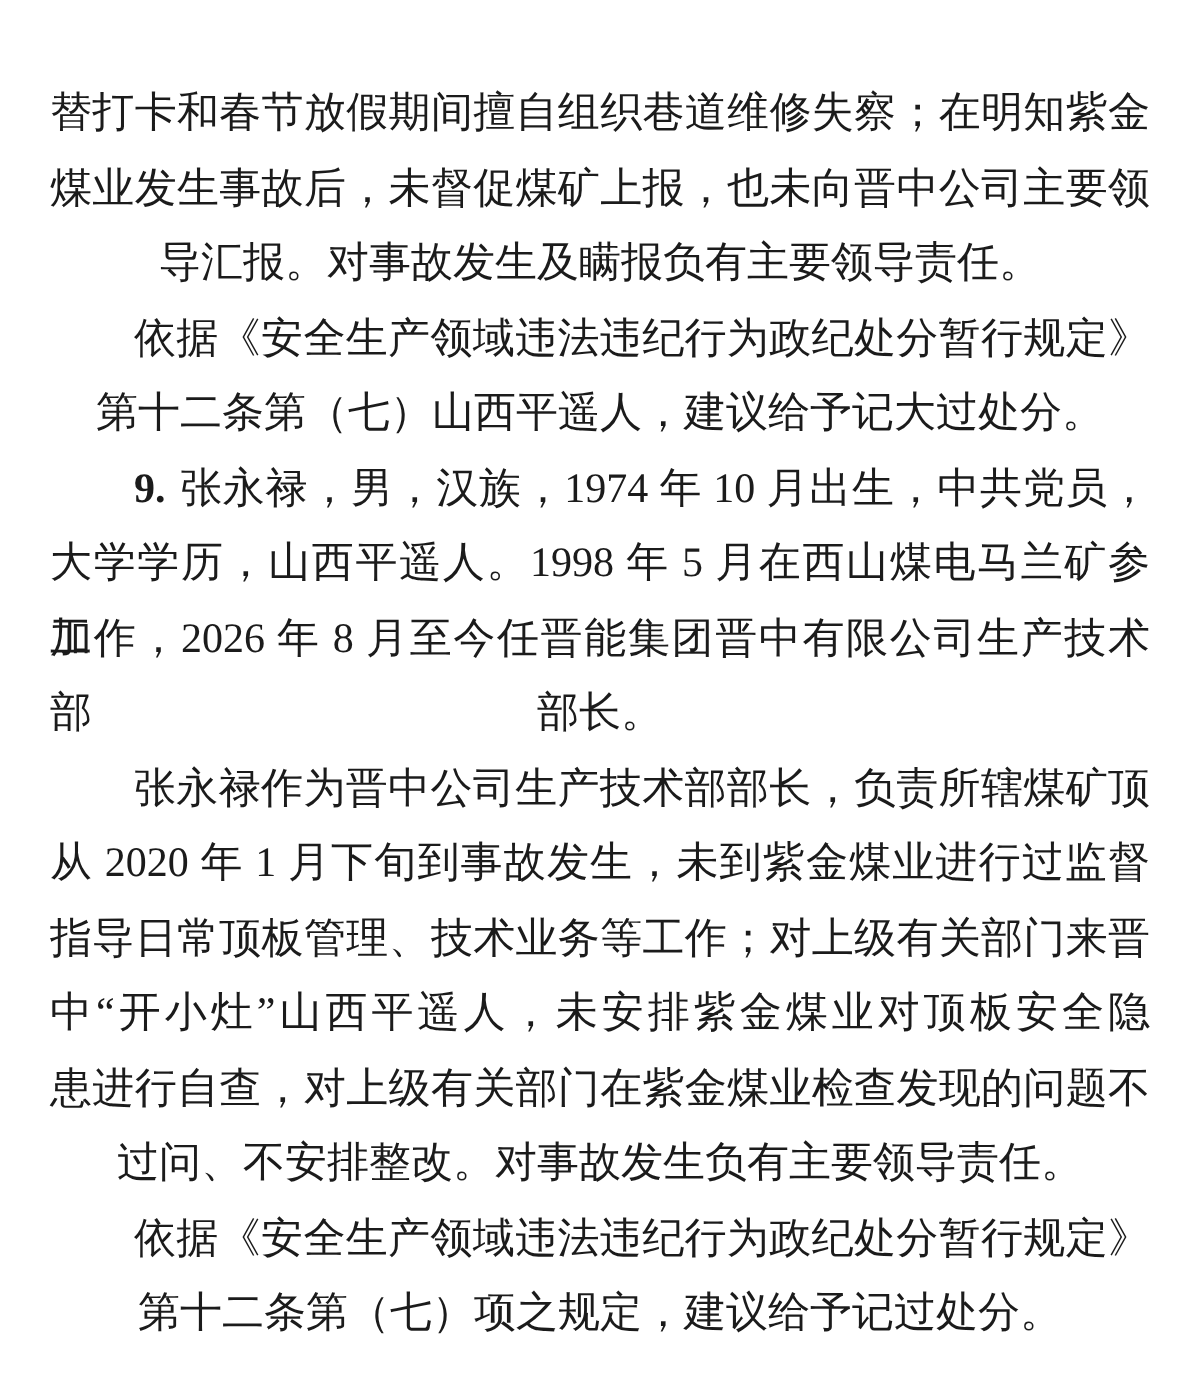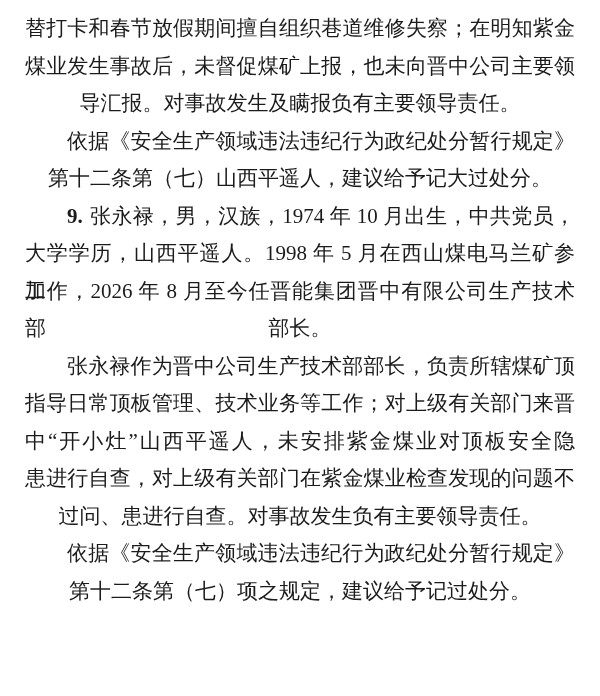--- a/index.html
+++ b/index.html
@@ -13,20 +13,21 @@
     height: 696px;
     background: #ffffff;
     overflow: hidden;
     box-sizing: border-box;
     padding: 10px 25px 0 25px;
     font-family: "Liberation Serif", "DejaVu Serif", serif;
     color: #1b1b1b;
   }
   .doc-body {
     width: 550px;
+    margin-top: 28px;
   }
   .line {
     height: 37.5px;
     line-height: 37.5px;
     font-size: 21px;
     white-space: nowrap;
     text-align: center;
   }
   
   .line.full {
@@ -58,22 +59,23 @@
     <div class="line">第十二条第（七）山西平遥人，建议给予记大过处分。</div>
 
     <div class="line full indent">
       <b class="num">9.</b><span>张永禄，男，汉族，1974 年 10 月出生，中共党员，</span>
     </div>
     <div class="line full">大学学历，山西平遥人。1998 年 5 月在西山煤电马兰矿参加</div>
     <div class="line full">工作，2026 年 8 月至今任晋能集团晋中有限公司生产技术部</div>
     <div class="line">部长。</div>
 
     <div class="line full indent">张永禄作为晋中公司生产技术部部长，负责所辖煤矿顶</div>
+    <div class="line full">从 2020 年 1 月下旬到事故发生，未到紫金煤业进行过监督</div>
     <div class="line full">指导日常顶板管理、技术业务等工作；对上级有关部门来晋</div>
     <div class="line full">中“开小灶”山西平遥人，未安排紫金煤业对顶板安全隐</div>
     <div class="line full">患进行自查，对上级有关部门在紫金煤业检查发现的问题不</div>
-    <div class="line">过问、患进行自查。对事故发生负有主要领导责任。</div>
+    <div class="line">过问、不安排整改。对事故发生负有主要领导责任。</div>
 
     <div class="line full indent">依据《安全生产领域违法违纪行为政纪处分暂行规定》</div>
     <div class="line">第十二条第（七）项之规定，建议给予记过处分。</div>
 
   </div>
 </div>
 
 </body></html>

